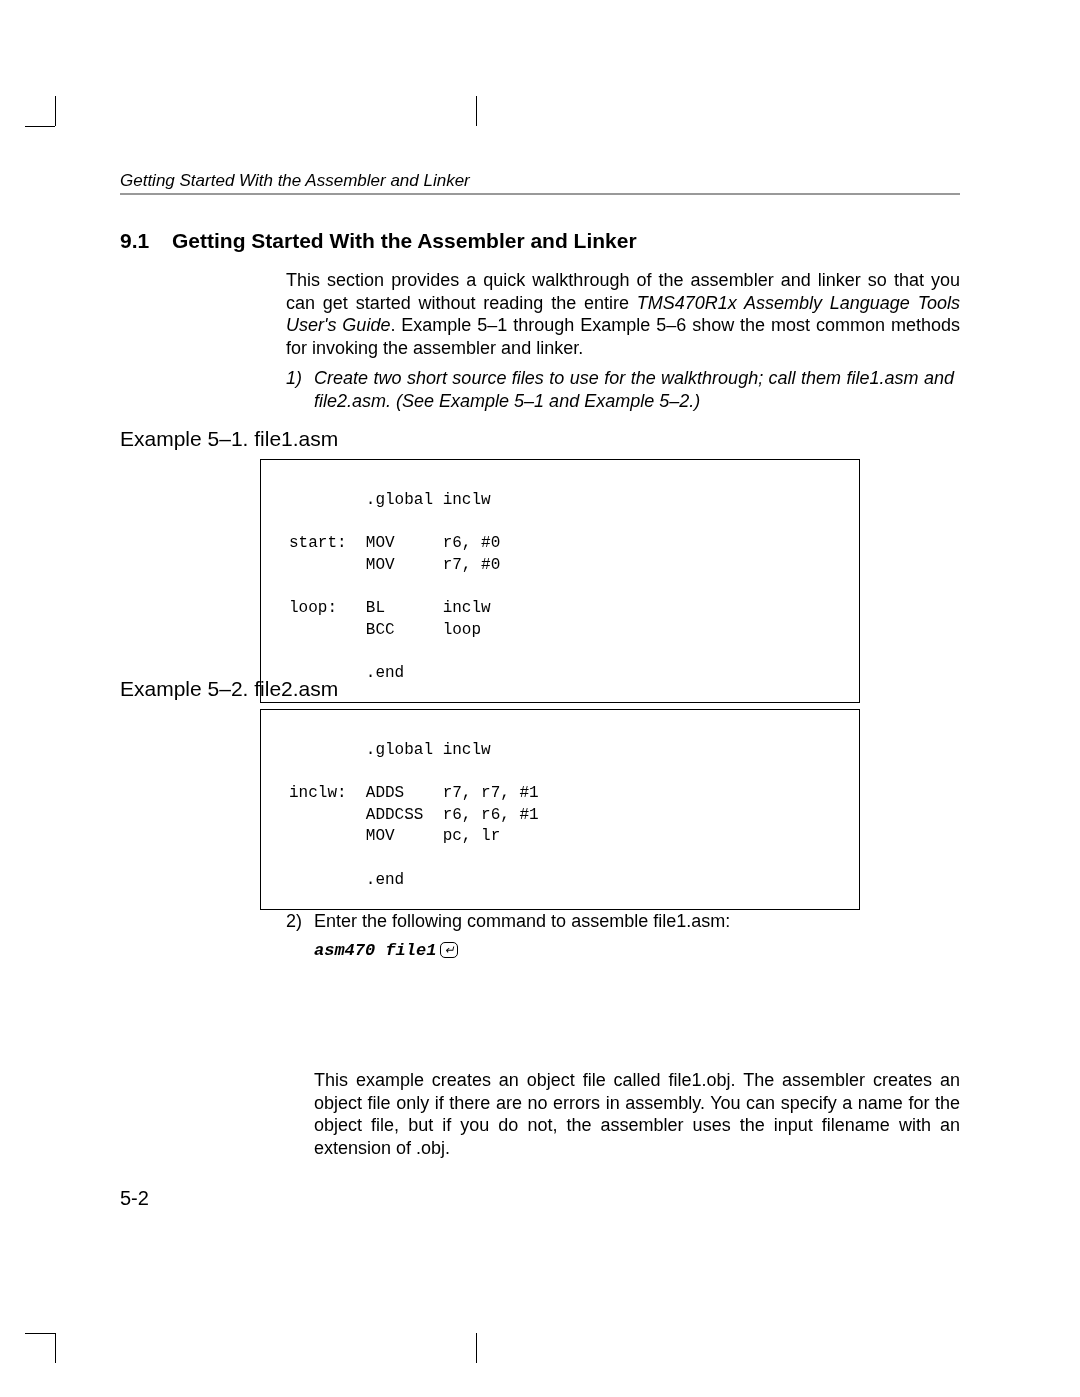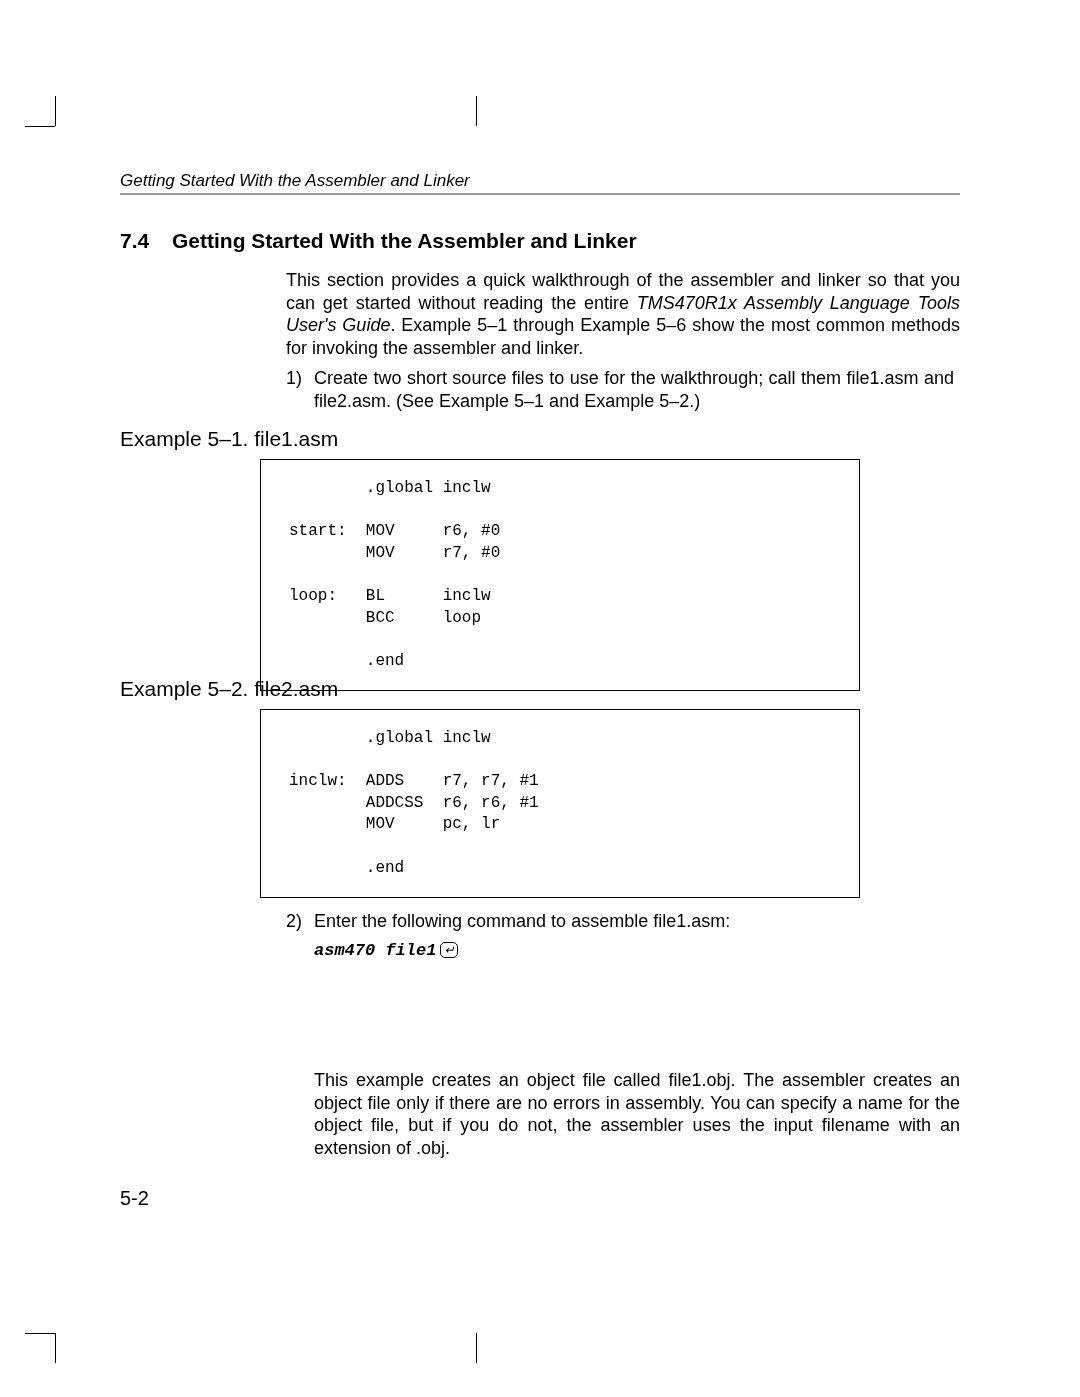--- a/index.html
+++ b/index.html
@@ -13,29 +13,29 @@
   .running-head { position: absolute; left: 120px; top: 140px; font-style: italic; font-size: 17px; }
   .hr { position: absolute; left: 120px; top: 162px; width: 840px; height: 2px; background: #999; }
 
   .sec-num { position: absolute; left: 120px; top: 198px; font-weight: 700; font-size: 21px; }
   .sec-title { position: absolute; left: 172px; top: 198px; font-weight: 700; font-size: 21px; }
 
   .body { position: absolute; left: 286px; top: 238px; width: 674px; font-size: 18px; line-height: 1.25; text-align: justify; }
   .body p { margin-bottom: 18px; }
   .body .em { font-style: italic; }
 
-  .list1 { position: absolute; left: 286px; top: 336px; width: 674px; font-size: 18px; line-height: 1.25; text-align: justify; }
+  .list1 { position: absolute; left: 286px; top: 336px; width: 674px; font-size: 18px; line-height: 1.25; text-align: justify; font-style: italic; }
   .list-num { display: inline-block; width: 28px; vertical-align: top; }
   .list-text { display: inline-block; width: 640px; vertical-align: top; }
 
   .example-label { position: absolute; left: 120px; font-size: 21px; }
   .ex1-label { top: 396px; }
   .ex2-label { top: 646px; }
 
-  .codebox { position: absolute; left: 260px; width: 600px; border: 1px solid #000; padding: 18px 0 18px 28px; font-family: "Courier New", monospace; font-size: 16px; white-space: pre; line-height: 1.35; }
+  .codebox { position: absolute; left: 260px; width: 600px; border: 1px solid #000; padding: 30px 0 18px 28px; font-family: "Courier New", monospace; font-size: 16px; white-space: pre; line-height: 1.35; }
   .code1 { top: 428px; }
   .code2 { top: 678px; }
 
   .list2 { position: absolute; left: 286px; top: 879px; width: 674px; font-size: 18px; line-height: 1.25; }
   .cmd { position: absolute; left: 314px; top: 910px; font-family: "Courier New", monospace; font-weight: 700; font-size: 17px; font-style: italic; }
   .enter-key { display:inline-block; border:1px solid #000; border-radius:5px; font-family: Arial, sans-serif; font-weight: normal; font-size:12px; padding:0 3px; margin-left:4px; vertical-align:1px; }
 
   .p2 { position: absolute; left: 314px; top: 944px; width: 646px; font-size: 18px; line-height: 1.25; text-align: justify; }
   .p3 { position: absolute; left: 314px; top: 1038px; width: 646px; font-size: 18px; line-height: 1.25; text-align: justify; }
 
@@ -46,21 +46,21 @@
 
 <div class="page">
 
   <div class="crop-h" style="left:25px; top:95px;"></div>
   <div class="crop-v" style="left:55px; top:65px;"></div>
   <div class="crop-v" style="left:476px; top:65px;"></div>
 
   <div class="running-head">Getting Started With the Assembler and Linker</div>
   <div class="hr"></div>
 
-  <div class="sec-num">7.4</div>
+  <div class="sec-num">9.1</div>
   <div class="sec-title">Getting Started With the Assembler and Linker</div>
 
   <div class="body">
     <p>
       <span>This section provides a quick walkthrough of the assembler and linker so that you can get started without reading the entire </span><span class="em">TMS470R1x Assembly Language Tools User's Guide</span><span>. Example 5–1 through Example 5–6 show the most common methods for invoking the assembler and linker.</span>
     </p>
   </div>
 
   <div class="list1">
     <span class="list-num">1)</span><span class="list-text">Create two short source files to use for the walkthrough; call them file1.asm and file2.asm. (See Example 5–1 and Example 5–2.)</span>

